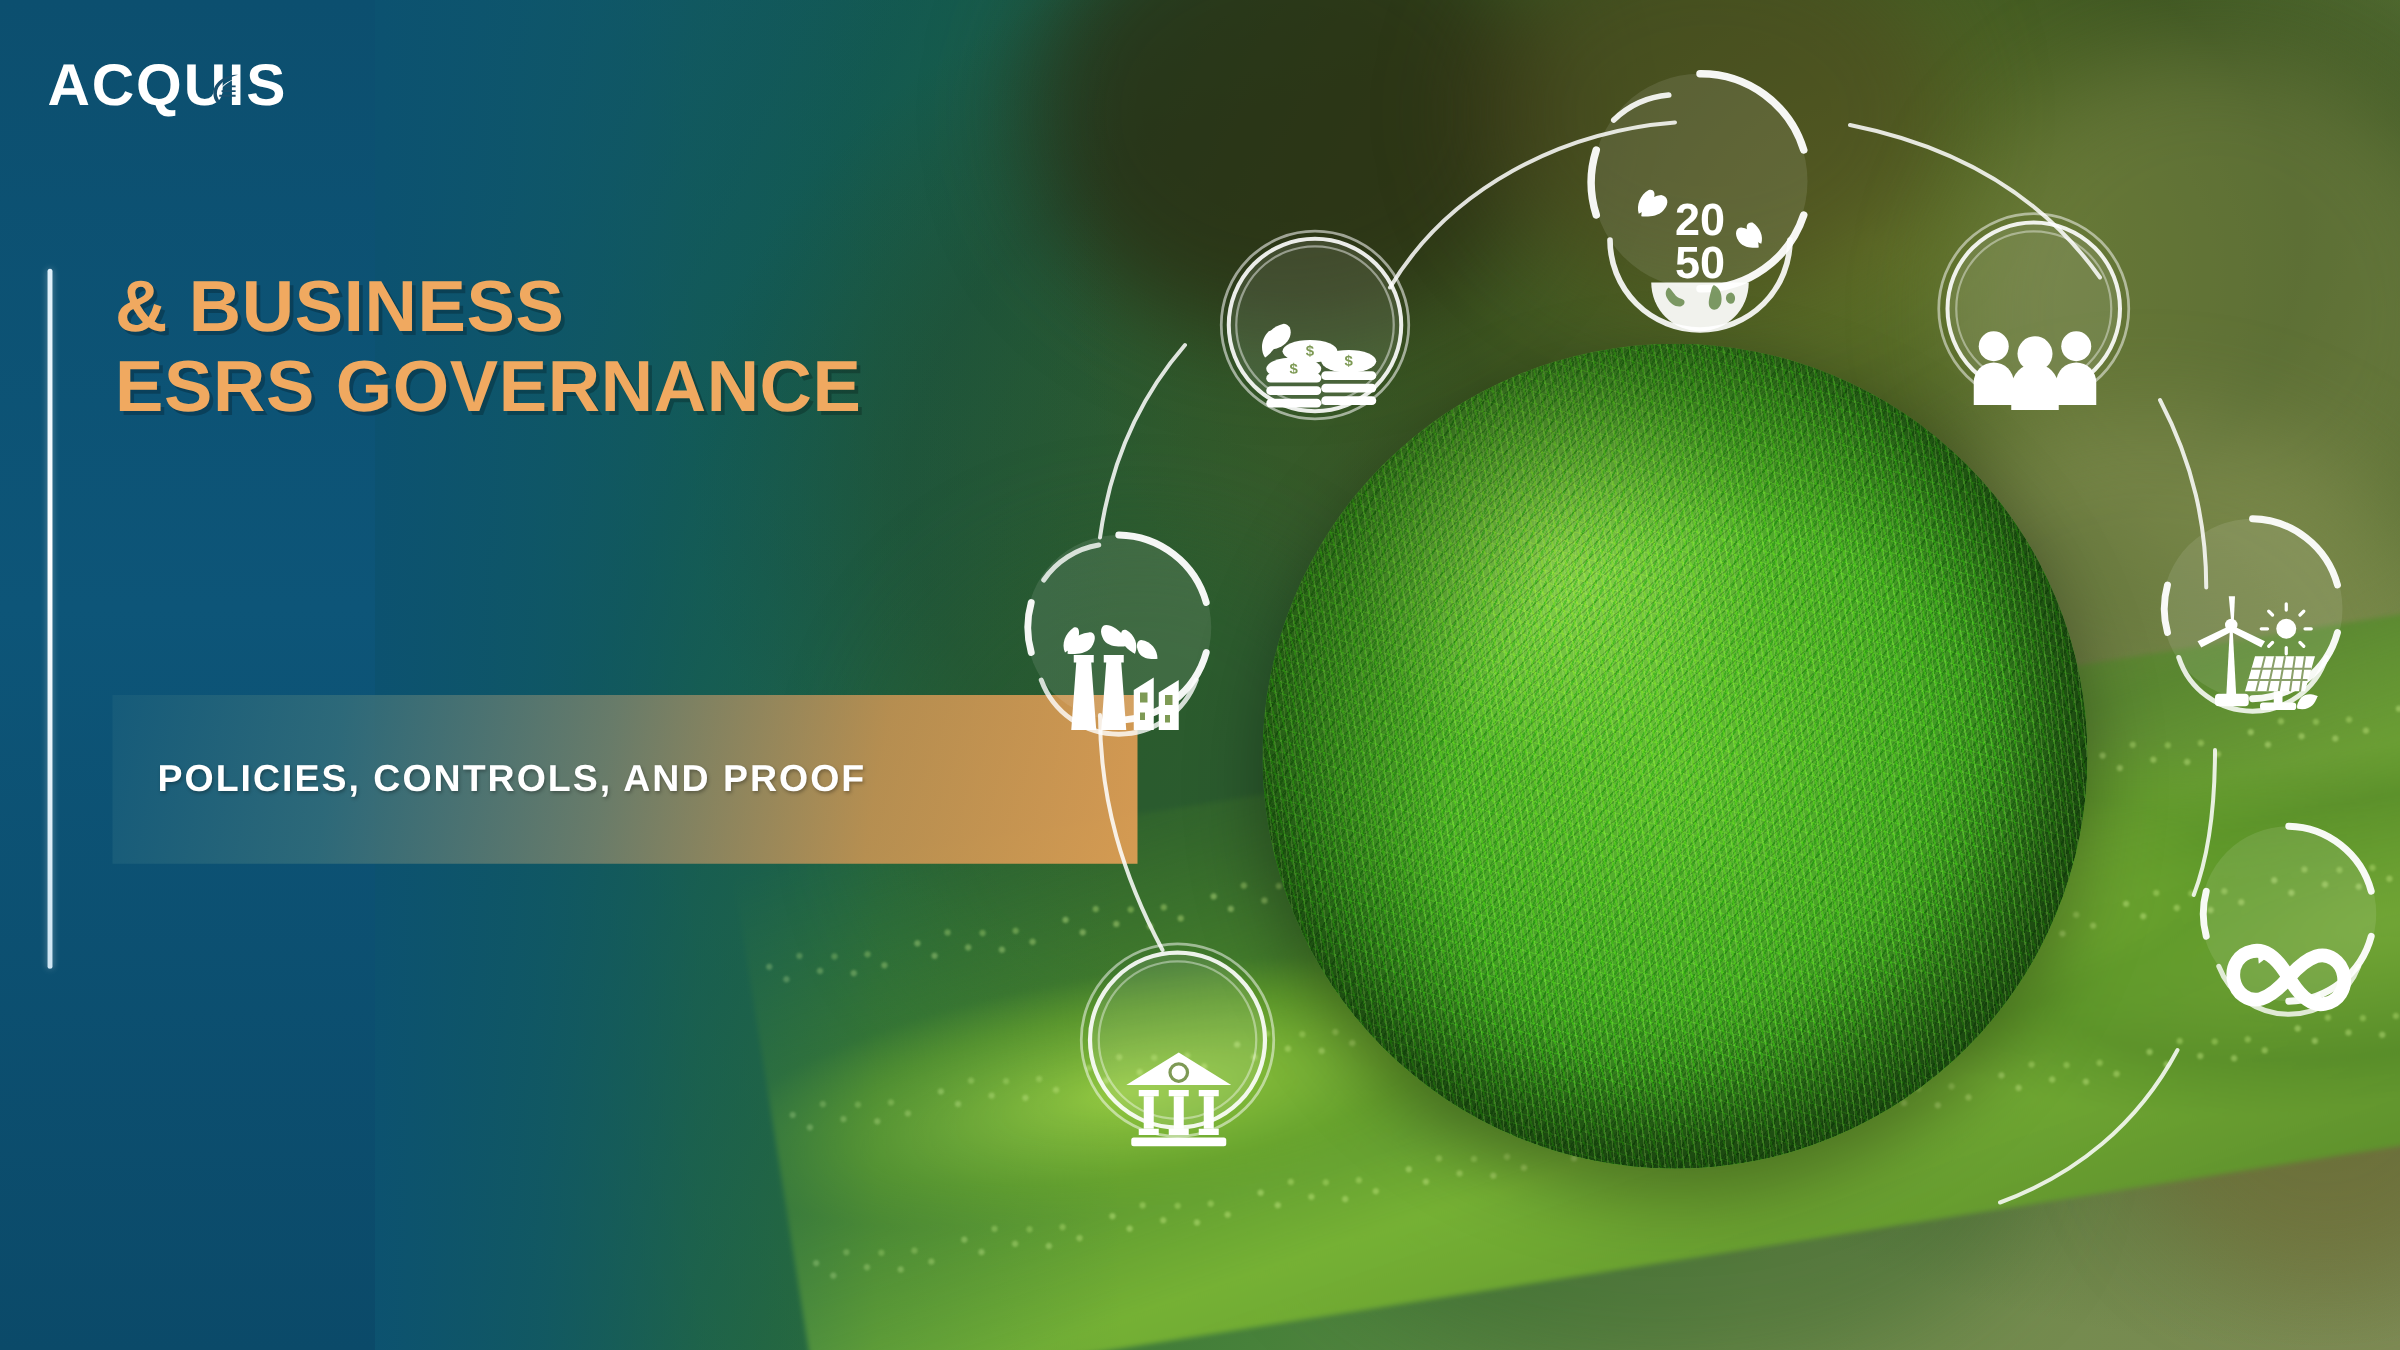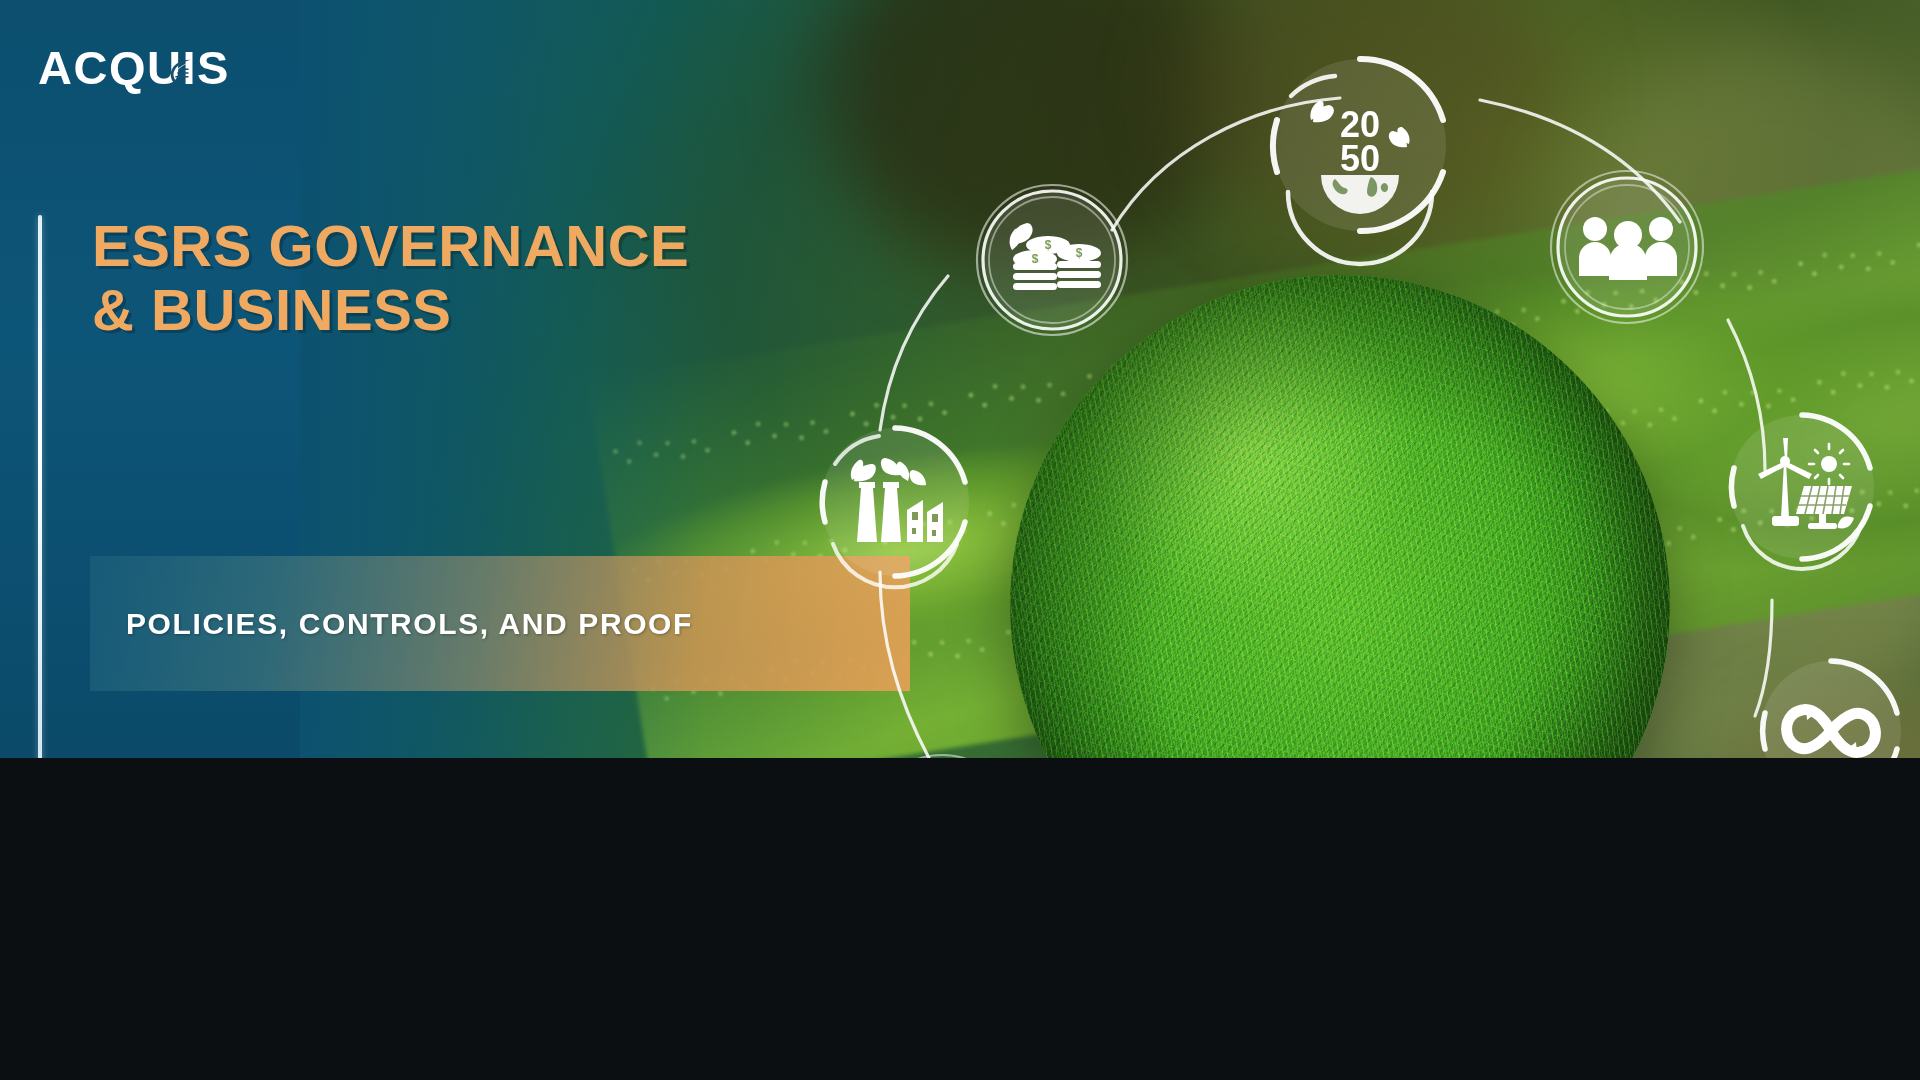--- a/index.html
+++ b/index.html
@@ -1,20 +1,20 @@
 <!DOCTYPE html>
 <html><head>
 <meta charset="utf-8">
 <style>
   html,body{margin:0;padding:0;background:#0b0f12;}
   body{font-family:"Liberation Sans",sans-serif;}
 
   .stage{
     position:relative;
-    width:1920px;height:758px;
+    width:1920px;height:1080px;
     overflow:hidden;
     background:#be185d;
   }
 
   
   .bg{position:absolute;inset:0;overflow:hidden;}
   .bg-base{
     position:absolute;inset:0;
     background:
       radial-gradient(ellipse 900px 700px at 78% 18%, rgba(98,116,40,.95) 0%, rgba(60,82,30,.85) 38%, rgba(30,52,26,0) 72%),
@@ -160,21 +160,21 @@
     font-size:178px;font-weight:bold;letter-spacing:4px;line-height:1;
     text-shadow:0 4px 14px rgba(0,0,0,.30);
   }
 
   
   .ring-svg{position:absolute;left:780px;top:0;width:1140px;height:1080px;}
 
   
   .node{
     position:absolute;border-radius:50%;
-    display:flex;align-items:center;justify-content:center;
+    display:flex;align-items:flex-end;justify-content:center;
   }
   .node .ring-deco{position:absolute;inset:0;}
   .node .glyph{position:relative;z-index:2;}
 
   .n-2050{left:1255px;top:40px;width:210px;height:210px;}
   .n-coins{left:970px;top:178px;width:165px;height:165px;}
   .n-people{left:1545px;top:165px;width:165px;height:165px;}
   .n-energy{left:1715px;top:400px;width:175px;height:175px;}
   .n-loop{left:1745px;top:645px;width:172px;height:172px;}
   .n-factory{left:805px;top:412px;width:180px;height:180px;}
@@ -207,22 +207,22 @@
     <svg class="logo-leaf" viewBox="0 0 32 32">
       <path d="M26 4C14 4 5 11 5 20c0 3 1 6 3 8l2-2c-1-2-2-4-2-6 0-7 7-13 18-16z" fill="#1b4f6e"></path>
       <path d="M25 7c-8 2-14 7-16 13 3-6 9-10 16-13z" fill="#ffffff"></path>
       <path d="M10 22h14M12 18h12M15 14h9" stroke="#1b4f6e" stroke-width="1.6" fill="none"></path>
     </svg>
   </div>
 
   <div class="accent-rule"></div>
 
   <div class="headline">
+    <div>&amp; BUSINESS</div>
     <div>ESRS GOVERNANCE</div>
-    <div>&amp; BUSINESS</div>
   </div>
 
   <div class="subbanner">
     <div class="subbanner-text">POLICIES, CONTROLS, AND PROOF</div>
   </div>
 
   <svg class="ring-svg" viewBox="0 0 1140 1080">
     <g fill="none" stroke="#ffffff" stroke-width="3.2" stroke-linecap="round" opacity="0.85">
       <path d="M332 230 C 380 150, 470 105, 560 98"></path>
       <path d="M700 100 C 790 118, 856 160, 900 222"></path>

